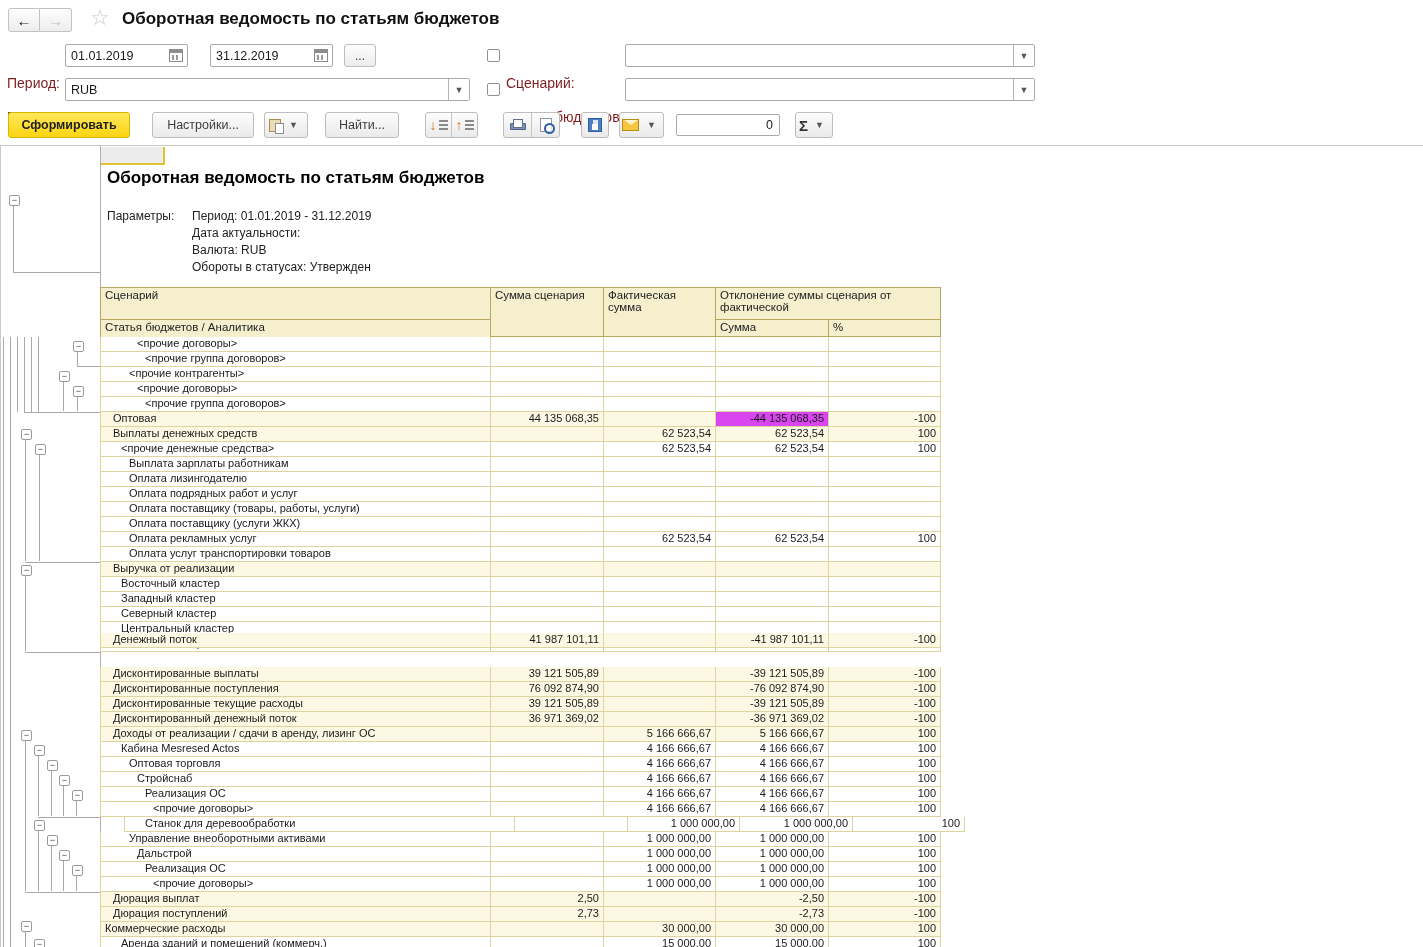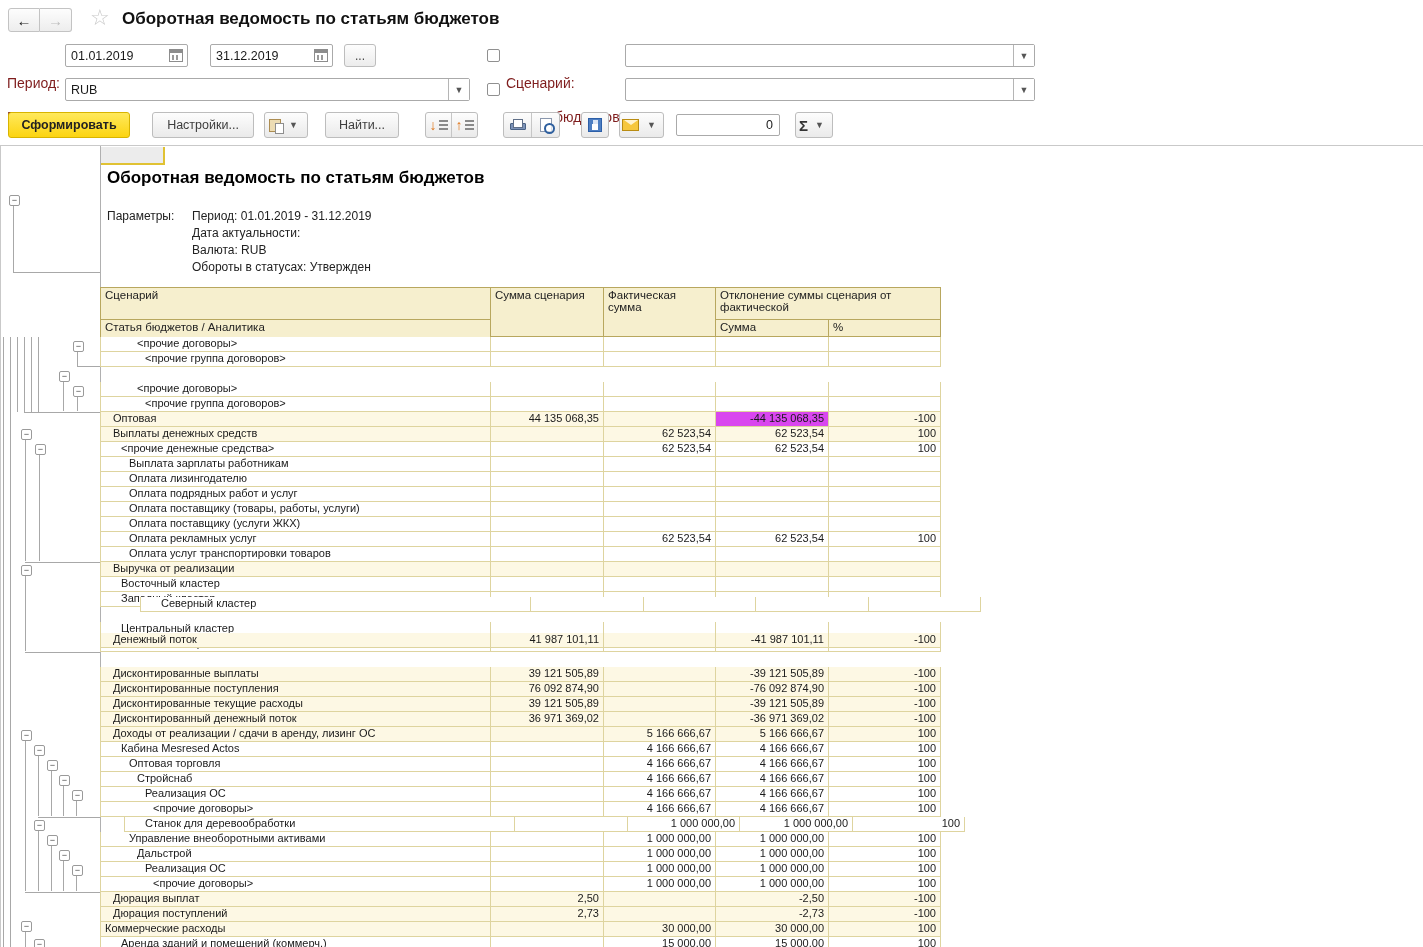--- a/index.html
+++ b/index.html
@@ -194,20 +194,27 @@
         <div class="tcell num" style="width: 113px; background: rgb(255, 255, 255);"></div>
         <div class="tcell num" style="width: 112px; background: rgb(255, 255, 255);"></div>
       </div>
       <div class="trow" style="top: 15px;">
         <div class="tcell name" style="width: 391px; background: rgb(255, 255, 255); padding-left: 44px;">&lt;прочие группа договоров&gt;</div>
         <div class="tcell num" style="width: 113px; background: rgb(255, 255, 255);"></div>
         <div class="tcell num" style="width: 112px; background: rgb(255, 255, 255);"></div>
         <div class="tcell num" style="width: 113px; background: rgb(255, 255, 255);"></div>
         <div class="tcell num" style="width: 112px; background: rgb(255, 255, 255);"></div>
       </div>
+      <div class="trow" style="top: 30px;">
+        <div class="tcell name" style="width: 391px; background: rgb(255, 255, 255); padding-left: 28px;">&lt;прочие контрагенты&gt;</div>
+        <div class="tcell num" style="width: 113px; background: rgb(255, 255, 255);"></div>
+        <div class="tcell num" style="width: 112px; background: rgb(255, 255, 255);"></div>
+        <div class="tcell num" style="width: 113px; background: rgb(255, 255, 255);"></div>
+        <div class="tcell num" style="width: 112px; background: rgb(255, 255, 255);"></div>
+      </div>
       <div class="trow" style="top: 45px;">
         <div class="tcell name" style="width: 391px; background: rgb(255, 255, 255); padding-left: 36px;">&lt;прочие договоры&gt;</div>
         <div class="tcell num" style="width: 113px; background: rgb(255, 255, 255);"></div>
         <div class="tcell num" style="width: 112px; background: rgb(255, 255, 255);"></div>
         <div class="tcell num" style="width: 113px; background: rgb(255, 255, 255);"></div>
         <div class="tcell num" style="width: 112px; background: rgb(255, 255, 255);"></div>
       </div>
       <div class="trow" style="top: 60px;">
         <div class="tcell name" style="width: 391px; background: rgb(255, 255, 255); padding-left: 44px;">&lt;прочие группа договоров&gt;</div>
         <div class="tcell num" style="width: 113px; background: rgb(255, 255, 255);"></div>
@@ -299,21 +306,21 @@
         <div class="tcell num" style="width: 113px; background: rgb(255, 255, 255);"></div>
         <div class="tcell num" style="width: 112px; background: rgb(255, 255, 255);"></div>
       </div>
       <div class="trow" style="top: 255px;">
         <div class="tcell name" style="width: 391px; background: rgb(255, 255, 255); padding-left: 20px;">Западный кластер</div>
         <div class="tcell num" style="width: 113px; background: rgb(255, 255, 255);"></div>
         <div class="tcell num" style="width: 112px; background: rgb(255, 255, 255);"></div>
         <div class="tcell num" style="width: 113px; background: rgb(255, 255, 255);"></div>
         <div class="tcell num" style="width: 112px; background: rgb(255, 255, 255);"></div>
       </div>
-      <div class="trow" style="top: 260px; padding-left: 40px;">
+      <div class="trow" style="top: 270px;">
         <div class="tcell name" style="width: 391px; background: rgb(255, 255, 255); padding-left: 20px;">Северный кластер</div>
         <div class="tcell num" style="width: 113px; background: rgb(255, 255, 255);"></div>
         <div class="tcell num" style="width: 112px; background: rgb(255, 255, 255);"></div>
         <div class="tcell num" style="width: 113px; background: rgb(255, 255, 255);"></div>
         <div class="tcell num" style="width: 112px; background: rgb(255, 255, 255);"></div>
       </div>
       <div class="trow" style="top: 285px;">
         <div class="tcell name" style="width: 391px; background: rgb(255, 255, 255); padding-left: 20px;">Центральный кластер</div>
         <div class="tcell num" style="width: 113px; background: rgb(255, 255, 255);"></div>
         <div class="tcell num" style="width: 112px; background: rgb(255, 255, 255);"></div>

